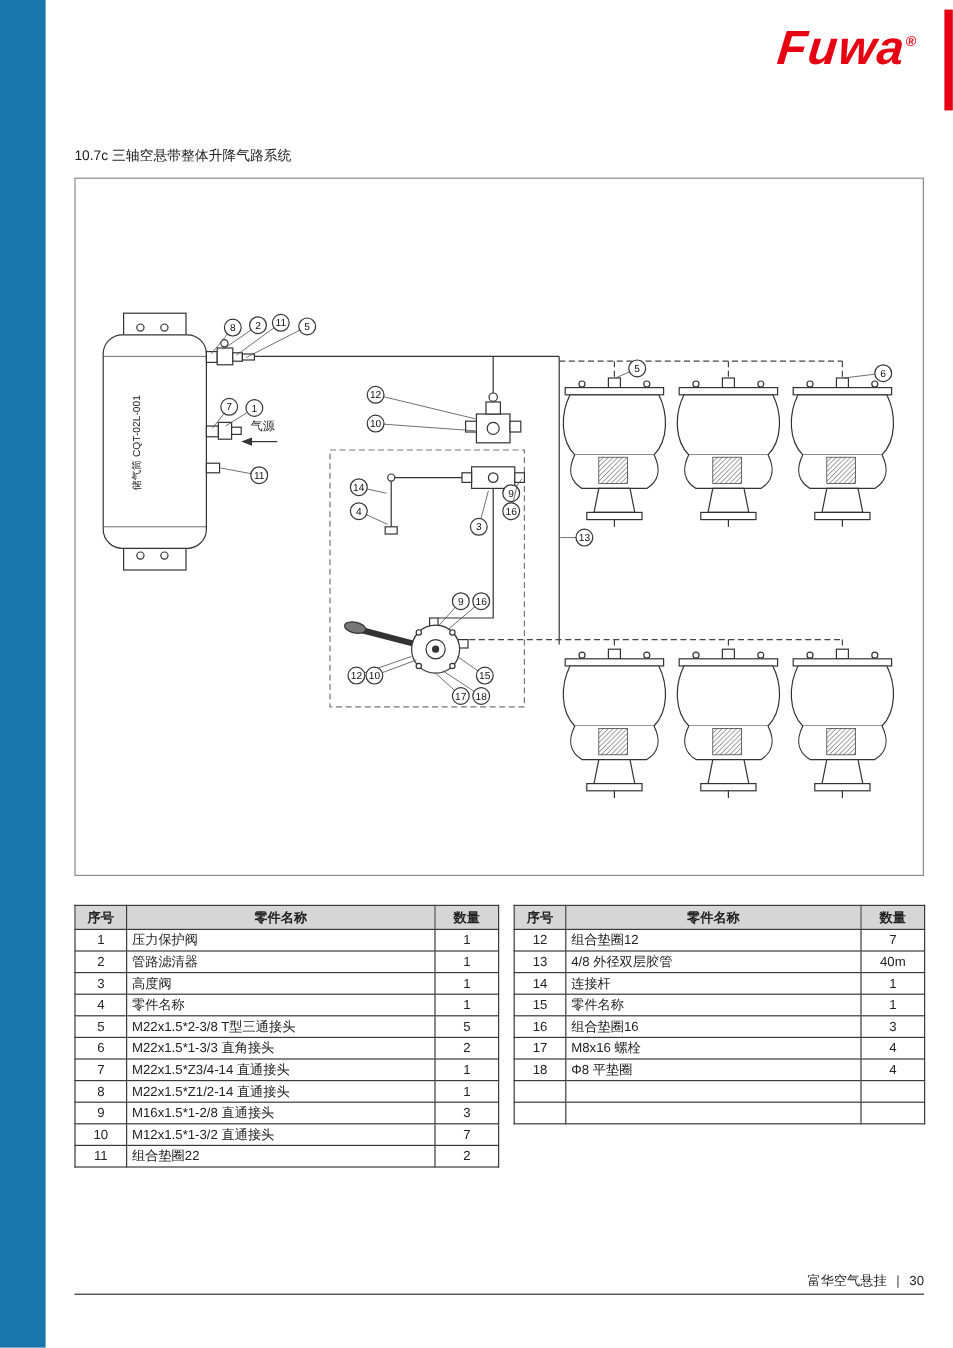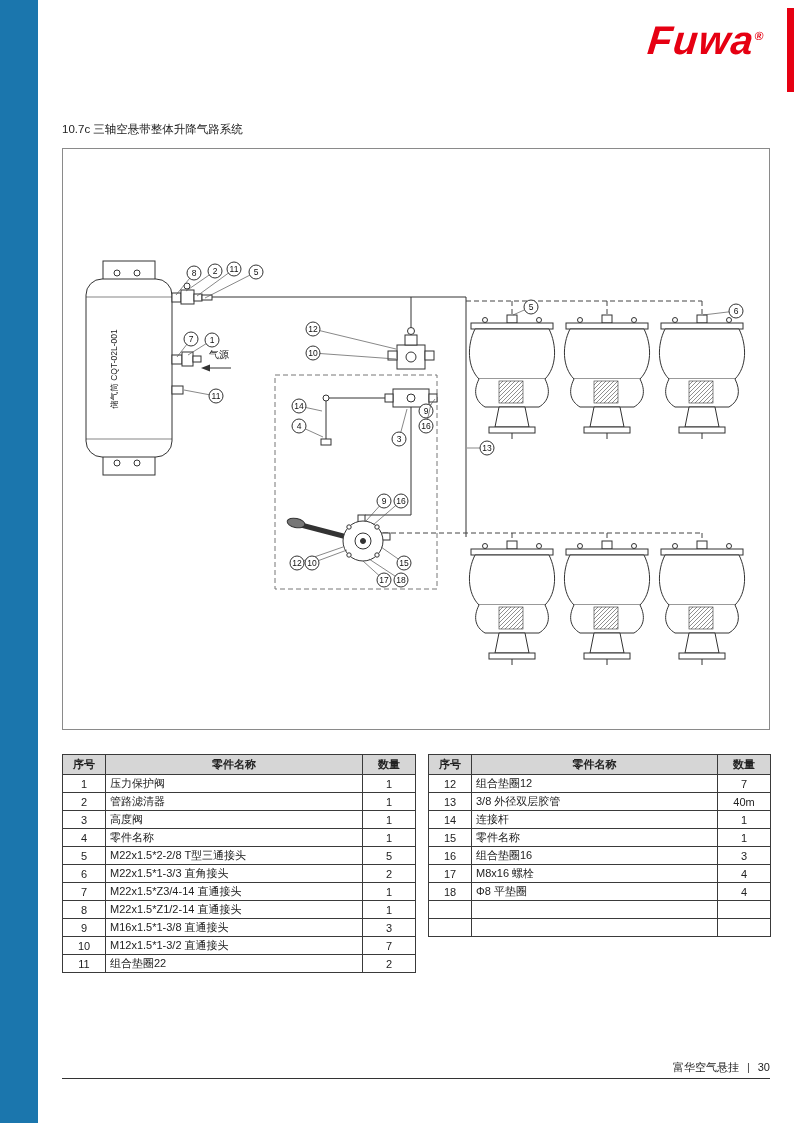--- a/index.html
+++ b/index.html
@@ -249,41 +249,41 @@
           <td class="c-name">高度阀</td>
           <td class="c-qty">1</td>
         </tr>
         <tr>
           <td class="c-num">4</td>
           <td class="c-name">零件名称</td>
           <td class="c-qty">1</td>
         </tr>
         <tr>
           <td class="c-num">5</td>
-          <td class="c-name">M22x1.5*2-2/8 T型三通接头</td>
+          <td class="c-name">M22x1.5*2-3/8 T型三通接头</td>
           <td class="c-qty">5</td>
         </tr>
         <tr>
           <td class="c-num">6</td>
           <td class="c-name">M22x1.5*1-3/3 直角接头</td>
           <td class="c-qty">2</td>
         </tr>
         <tr>
           <td class="c-num">7</td>
           <td class="c-name">M22x1.5*Z3/4-14 直通接头</td>
           <td class="c-qty">1</td>
         </tr>
         <tr>
           <td class="c-num">8</td>
           <td class="c-name">M22x1.5*Z1/2-14 直通接头</td>
           <td class="c-qty">1</td>
         </tr>
         <tr>
           <td class="c-num">9</td>
-          <td class="c-name">M16x1.5*1-3/8 直通接头</td>
+          <td class="c-name">M16x1.5*1-2/8 直通接头</td>
           <td class="c-qty">3</td>
         </tr>
         <tr>
           <td class="c-num">10</td>
           <td class="c-name">M12x1.5*1-3/2 直通接头</td>
           <td class="c-qty">7</td>
         </tr>
         <tr>
           <td class="c-num">11</td>
           <td class="c-name">组合垫圈22</td>
@@ -303,21 +303,21 @@
       </tr>
     </thead>
     <tbody id="right-tbody">
         <tr>
           <td class="c-num">12</td>
           <td class="c-name">组合垫圈12</td>
           <td class="c-qty">7</td>
         </tr>
         <tr>
           <td class="c-num">13</td>
-          <td class="c-name">3/8 外径双层胶管</td>
+          <td class="c-name">4/8 外径双层胶管</td>
           <td class="c-qty">40m</td>
         </tr>
         <tr>
           <td class="c-num">14</td>
           <td class="c-name">连接杆</td>
           <td class="c-qty">1</td>
         </tr>
         <tr>
           <td class="c-num">15</td>
           <td class="c-name">零件名称</td>

